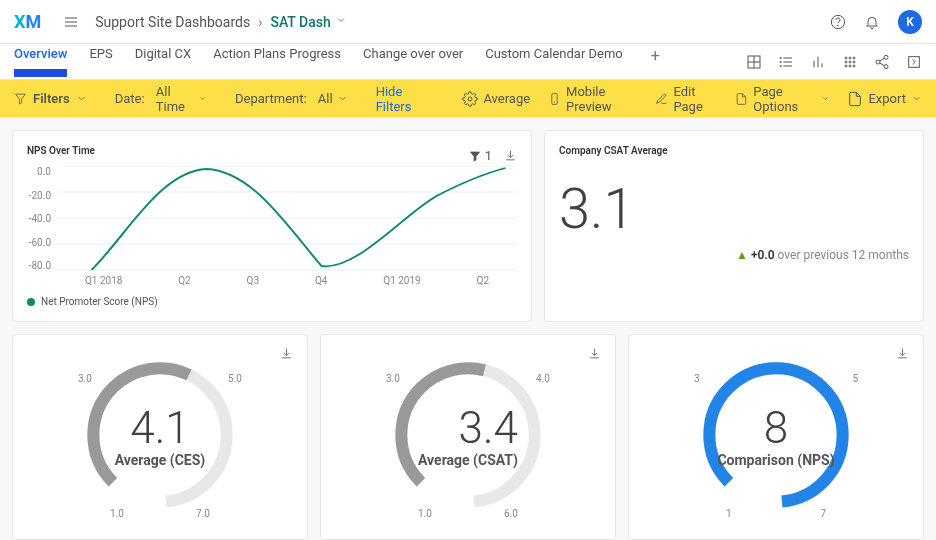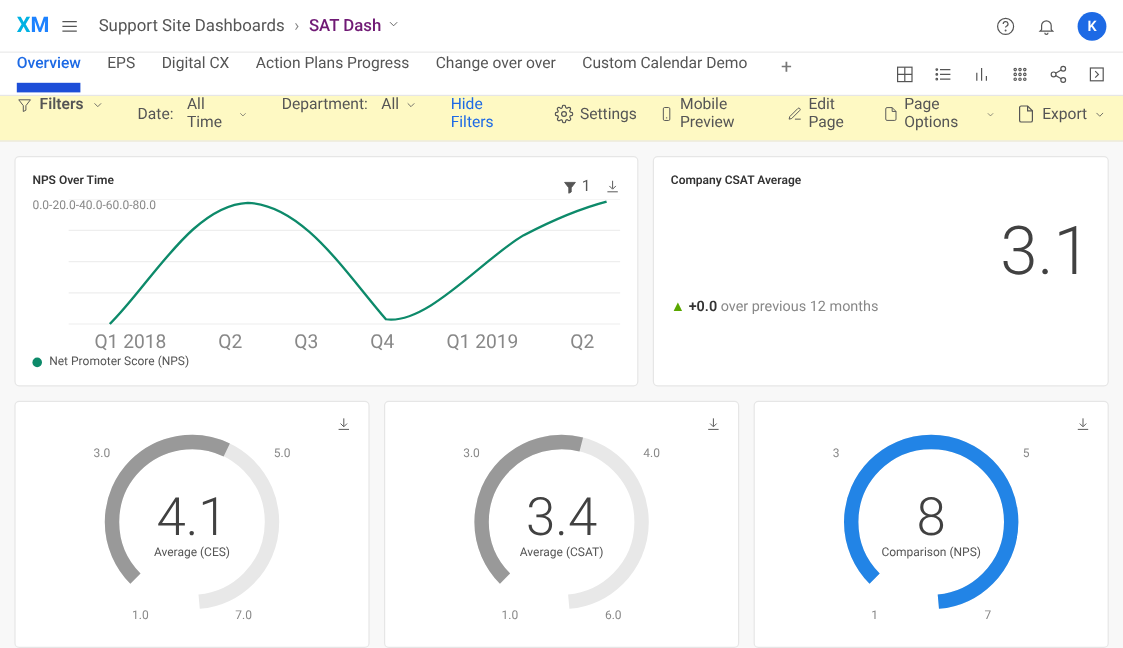--- a/index.html
+++ b/index.html
@@ -1,61 +1,61 @@
 <!DOCTYPE html>
 <html><head>
 <meta charset="utf-8">
 <style>
 *{box-sizing:border-box;margin:0;padding:0;font-family:-apple-system,BlinkMacSystemFont,"Segoe UI",Roboto,sans-serif}
 body{width:936px;height:540px;background:#f8f8f8;color:#333;overflow:hidden}
 .header{display:flex;align-items:center;height:44px;padding:0 14px;background:#fff;border-bottom:1px solid #e6e6e6}
-.logo{font-weight:700;font-size:18px;margin-right:9px}
+.logo{font-weight:700;font-size:18px;margin-right:22px}
 .logo .x{color:#00b2e3}.logo .m{color:#1d82ff}
 .menu-icon{margin-right:16px;cursor:pointer;color:#555}
 .breadcrumb{display:flex;align-items:center;gap:8px;color:#555;font-size:14px}
 .breadcrumb .chev{color:#888}
-.breadcrumb .current{color:#701a75;font-weight:500;display:flex;gap:4px;cursor:pointer}
+.breadcrumb .current{color:#0f766e;font-weight:500;display:flex;gap:4px;cursor:pointer}
 .header-right{margin-left:auto;display:flex;align-items:center;gap:18px;color:#555}
 .avatar{width:24px;height:24px;border-radius:50%;background:#1d6ae5;color:#fff;display:flex;align-items:center;justify-content:center;font-size:12px;font-weight:600}
 .tabs-row{display:flex;align-items:center;height:36px;padding:0 14px;background:#fff;border-bottom:1px solid #e6e6e6}
 .tabs{display:flex;gap:22px;font-size:13px;color:#555}
 .tab{cursor:pointer;padding-bottom:8px}
 .tab.active{color:#1d6ae5;border-bottom:8px solid #1d4ed8;font-weight:500}
 .tab-plus{padding:0 6px;color:#777;cursor:pointer;font-size:16px}
 .tabs-right{margin-left:auto;display:flex;gap:16px;color:#555}
 .tabs-right span{cursor:pointer}
-.filters-row{display:flex;align-items:flex-start;height:38px;padding:0 14px;background:#fef9c3;border-bottom:1px solid #e6e6e6;gap:28px;font-size:13px;color:#555}
+.filters-row{display:flex;align-items:center;height:38px;padding:0 14px;background:#fde047;border-bottom:1px solid #e6e6e6;gap:28px;font-size:13px;color:#555}
 .filters-btn{display:flex;align-items:center;gap:6px;cursor:pointer;font-weight:600}
 .filter-item{display:flex;align-items:center;gap:4px;cursor:pointer}
 .hide-filters{color:#1d6ae5;cursor:pointer}
 .filters-right{margin-left:auto;display:flex;gap:18px;align-items:center}
 .fr-item{display:flex;align-items:center;gap:5px;cursor:pointer;color:#555}
 .content{padding:12px;display:flex;flex-direction:column;gap:12px}
 .row1{display:flex;gap:12px}
 .card{background:#fff;border:1px solid #e6e6e6;border-radius:4px;padding:14px;position:relative}
 .card-title{font-size:10px;font-weight:600;margin-bottom:10px}
 .c-nps{flex:1.4}
 .c-csat{flex:1}
 .chart-head{display:flex;align-items:center;justify-content:space-between}
 .chart-icons{display:flex;gap:12px;color:#555;font-size:13px;align-items:center}
 .filter-count{display:flex;gap:4px;align-items:center;cursor:pointer}
 .chart{position:relative;height:120px;margin-left:30px}
-.ylabels{position:absolute;left:-30px;top:0;bottom:15px;display:flex;flex-direction:row;justify-content:space-between;font-size:10px;color:#888;text-align:right;width:24px}
-.xlabels{display:flex;justify-content:space-around;font-size:16px;color:#888;margin-top:4px}
+.ylabels{position:absolute;left:-30px;top:0;bottom:15px;display:flex;flex-direction:column;justify-content:space-between;font-size:10px;color:#888;text-align:right;width:24px}
+.xlabels{display:flex;justify-content:space-around;font-size:10px;color:#888;margin-top:4px}
 .legend{display:flex;align-items:center;gap:6px;font-size:10px;color:#555;margin-top:10px}
 .legend-dot{width:8px;height:8px;border-radius:50%;background:#0d8a6a}
-.big-num{font-size:56px;font-weight:300;text-align:right;color:#414141;margin-top:20px}
-.trend{text-align:left;font-size:12px;color:#888;margin-top:6px}
+.big-num{font-size:56px;font-weight:300;text-align:left;color:#414141;margin-top:20px}
+.trend{text-align:right;font-size:12px;color:#888;margin-top:6px}
 .trend .up{color:#5aa700}.trend b{color:#333;font-weight:600}
 .row2{display:flex;gap:12px}
 .c-gauge{flex:1;display:flex;flex-direction:column;align-items:center;padding-top:10px}
 .dl-icon{position:absolute;top:12px;right:14px;color:#555;cursor:pointer;font-size:14px}
 .gauge-wrap{position:relative;width:180px;height:180px;display:flex;align-items:center;justify-content:center}
 .gauge-val{font-size:44px;font-weight:300;color:#414141}
-.gauge-lbl{font-size:10px;font-weight:400;color:#555;margin-top:-2px}
+.gauge-lbl{font-size:14px;font-weight:700;color:#555;margin-top:-2px}
 .gtick{position:absolute;font-size:10px;color:#888}
 .gtick.tl{top:28px;left:8px}.gtick.tr{top:28px;right:8px}
 .gtick.bl{bottom:6px;left:40px}.gtick.br{bottom:6px;right:40px}
 svg{display:block}
 .icon-sm{width:16px;height:16px;stroke:#555;fill:none;stroke-width:1.5}
 </style>
 </head>
 <body>
 
 <div class="header">
@@ -185,21 +185,21 @@
         <polyline points="6 9 12 15 18 9"></polyline>
       </svg>
   </span>
   <span class="hide-filters">Hide Filters</span>
   <div class="filters-right">
     <span class="fr-item">
       <svg class="icon-sm" viewBox="0 0 24 24">
           <circle cx="12" cy="12" r="3"></circle>
           <path d="M19.4 15a1.65 1.65 0 00.33 1.82l.06.06a2 2 0 11-2.83 2.83l-.06-.06a1.65 1.65 0 00-1.82-.33 1.65 1.65 0 00-1 1.51V21a2 2 0 11-4 0v-.09a1.65 1.65 0 00-1-1.51 1.65 1.65 0 00-1.82.33l-.06.06a2 2 0 11-2.83-2.83l.06-.06a1.65 1.65 0 00.33-1.82 1.65 1.65 0 00-1.51-1H3a2 2 0 110-4h.09a1.65 1.65 0 001.51-1 1.65 1.65 0 00-.33-1.82l-.06-.06a2 2 0 112.83-2.83l.06.06a1.65 1.65 0 001.82.33h0a1.65 1.65 0 001-1.51V3a2 2 0 114 0v.09a1.65 1.65 0 001 1.51 1.65 1.65 0 001.82-.33l.06-.06a2 2 0 112.83 2.83l-.06.06a1.65 1.65 0 00-.33 1.82v0a1.65 1.65 0 001.51 1H21a2 2 0 110 4h-.09a1.65 1.65 0 00-1.51 1z"></path>
         </svg>
-      <span>Settings</span>
+      <span>Average</span>
     </span>
     <span class="fr-item">
       <svg class="icon-sm" viewBox="0 0 24 24">
           <rect x="7" y="2" width="10" height="20" rx="2"></rect>
           <line x1="11" y1="18" x2="13" y2="18"></line>
         </svg>
       <span>Mobile Preview</span>
     </span>
     <span class="fr-item">
       <svg class="icon-sm" viewBox="0 0 24 24">
@@ -328,21 +328,21 @@
             <path d="M12 3v12"></path>
             <polyline points="7 11 12 16 17 11"></polyline>
             <line x1="4" y1="20" x2="20" y2="20"></line>
           </svg>
         </span>
       <div class="gauge-wrap">
         <svg width="160" height="160" viewBox="0 0 120 120">
           <circle cx="60" cy="60" r="50" fill="none" stroke="#e8e8e8" stroke-width="9" stroke-dasharray="270 360" transform="rotate(135 60 60)"></circle>
           <circle cx="60" cy="60" r="50" fill="none" stroke="#999" stroke-width="9" stroke-dasharray="130 360" transform="rotate(135 60 60)"></circle>
         </svg>
-        <div style="position:absolute;text-align:center">
+        <div style="position:absolute;text-align:right">
           <div class="gauge-val">3.4</div>
           <div class="gauge-lbl">Average (CSAT)</div>
         </div>
         <span class="gtick tl">3.0</span>
         <span class="gtick tr">4.0</span>
         <span class="gtick bl">1.0</span>
         <span class="gtick br">6.0</span>
       </div>
     </div>
 

